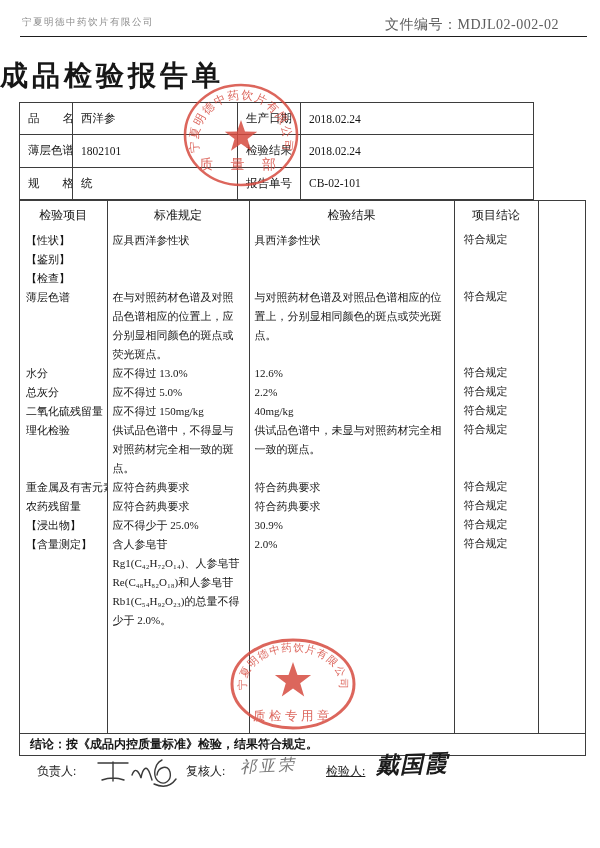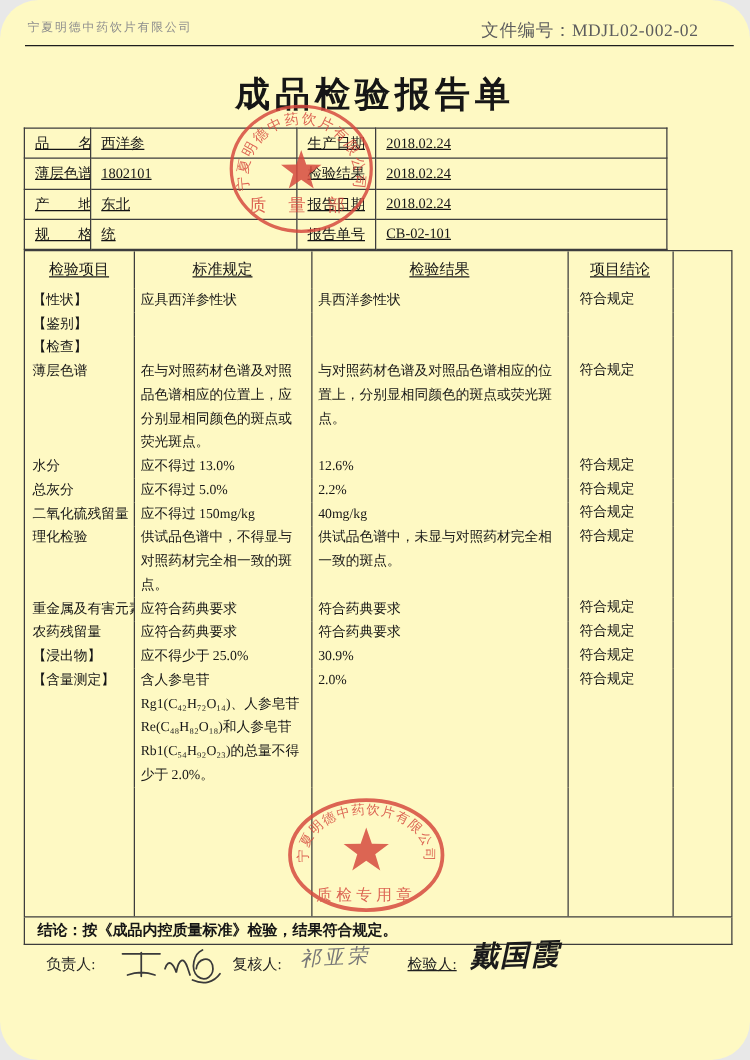--- a/index.html
+++ b/index.html
@@ -1,40 +1,40 @@
 <!DOCTYPE html>
 <html style="--stamp: #d6493e; --line: #3d3d3d;"><head>
 <meta charset="utf-8">
 <style>
   :root { --line:#3d3d3d; --stamp:#d6493e; --ink:#161616; }
   html,body { margin:0; padding:0; background:#e8e8e8; }
   .page {
-    position:relative; width:600px; height:848px; background:#fef9c3;
+    position:relative; width:600px; height:848px; background:#ffffff;
     font-family:"Liberation Serif","DejaVu Serif",serif; color:var(--ink);
-    margin:0 auto; overflow:hidden;border-radius:31px;
+    margin:0 auto; overflow:hidden;
   }
   .abs { position:absolute; }
 
   
   .hdr-left { left:22px; top:16px; font-size:9.5px; color:#8d8d8d; letter-spacing:1.5px; filter:blur(0.4px); }
   .hdr-right { left:385px; top:16px; font-size:14px; color:#5d5d5d; letter-spacing:0.5px; filter:blur(0.3px); }
   .hdr-rule { left:20px; top:36px; width:567px; height:0; border-top:1.4px solid #1d1d1d; }
 
-  .doc-title { left:0; top:57px; width:600px; text-align:center; font-size:28px; font-weight:bold; letter-spacing:4px; }
+  .doc-title { left:0; top:57px; width:600px; text-align:left; font-size:28px; font-weight:bold; letter-spacing:4px; }
 
   
   table { border-collapse:collapse; table-layout:fixed; }
   .info-tbl { left:19px; top:102px; }
   .info-tbl table { width:514px; height:98px; }
-  .info-tbl td { border:1px solid var(--line); font-size:11.5px; padding:0 2px 0 8px; vertical-align:middle; overflow:hidden; white-space:nowrap;text-decoration:underline; }
+  .info-tbl td { border:1px solid var(--line); font-size:11.5px; padding:0 2px 0 8px; vertical-align:middle; overflow:hidden; white-space:nowrap; }
 
   .main-tbl { left:19px; top:200px; width:567px; height:534px; border:1px solid var(--line); overflow:hidden; box-sizing:border-box; }
   .main-tbl table { width:100%; }
   .main-tbl th { font-weight:normal; font-size:12px; text-align:center; vertical-align:top;
-                 padding-top:6px; height:30px; text-decoration:underline; text-underline-offset:2px; box-sizing:border-box; }
+                 padding-top:6px; height:30px; text-underline-offset:2px; box-sizing:border-box; }
   .main-tbl td { font-size:11px; line-height:19px; vertical-align:top; padding:0 5px; overflow:hidden; }
   .main-tbl .c1, .main-tbl .c2, .main-tbl .c3, .main-tbl .c4 { border-right:1px solid var(--line); }
   .main-tbl td.c1 { padding-left:6px; white-space:nowrap; }
   .main-tbl td.c4 { padding-left:9px;font-family:Liberation Mono, monospace; }
   .main-tbl .filler td { height:320px; }
 
   .conclusion-row { left:19px; top:734px; width:567px; height:22px; border:1px solid var(--line); border-top:none;
                     box-sizing:border-box; font-size:12px; font-weight:bold; line-height:20px; padding-left:10px; }
 
   
@@ -75,26 +75,20 @@
         <td>生产日期</td>
         <td>2018.02.24</td>
       </tr>
       <tr>
         <td>薄层色谱</td>
         <td>1802101</td>
         <td>检验结果</td>
         <td>2018.02.24</td>
       </tr>
       <tr>
-        <td>产　　地</td>
-        <td>东北</td>
-        <td>报告日期</td>
-        <td>2018.02.24</td>
-      </tr>
-      <tr>
         <td>规　　格</td>
         <td>统</td>
         <td>报告单号</td>
         <td>CB-02-101</td>
       </tr>
     </tbody>
       </table>
   </div>
 
   <div class="abs main-tbl">

